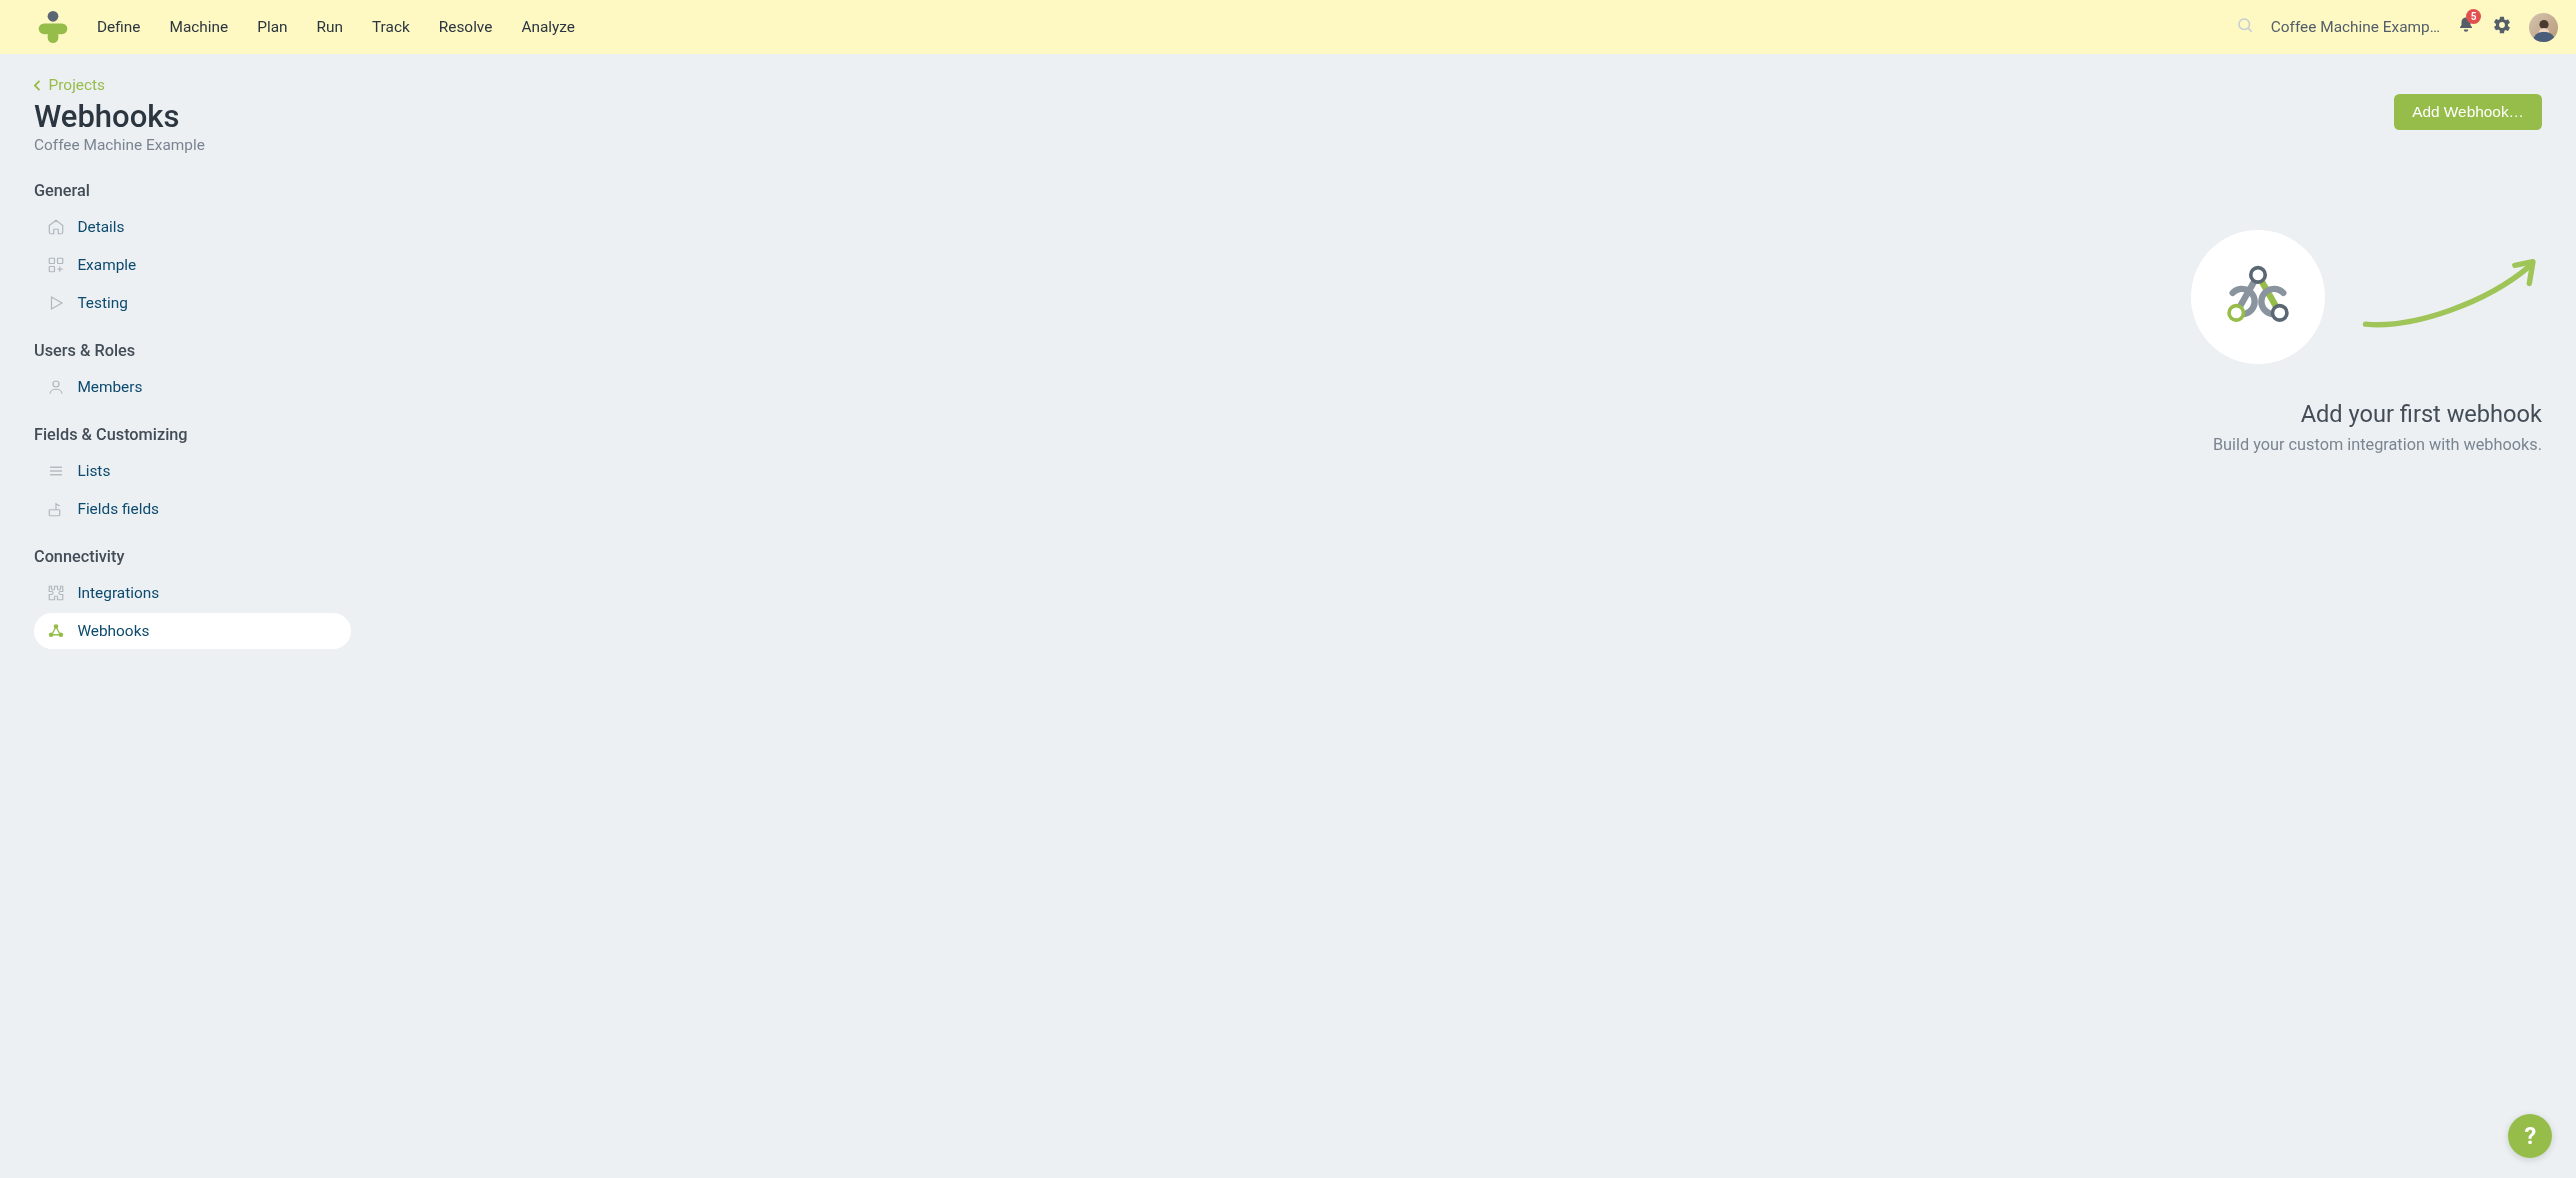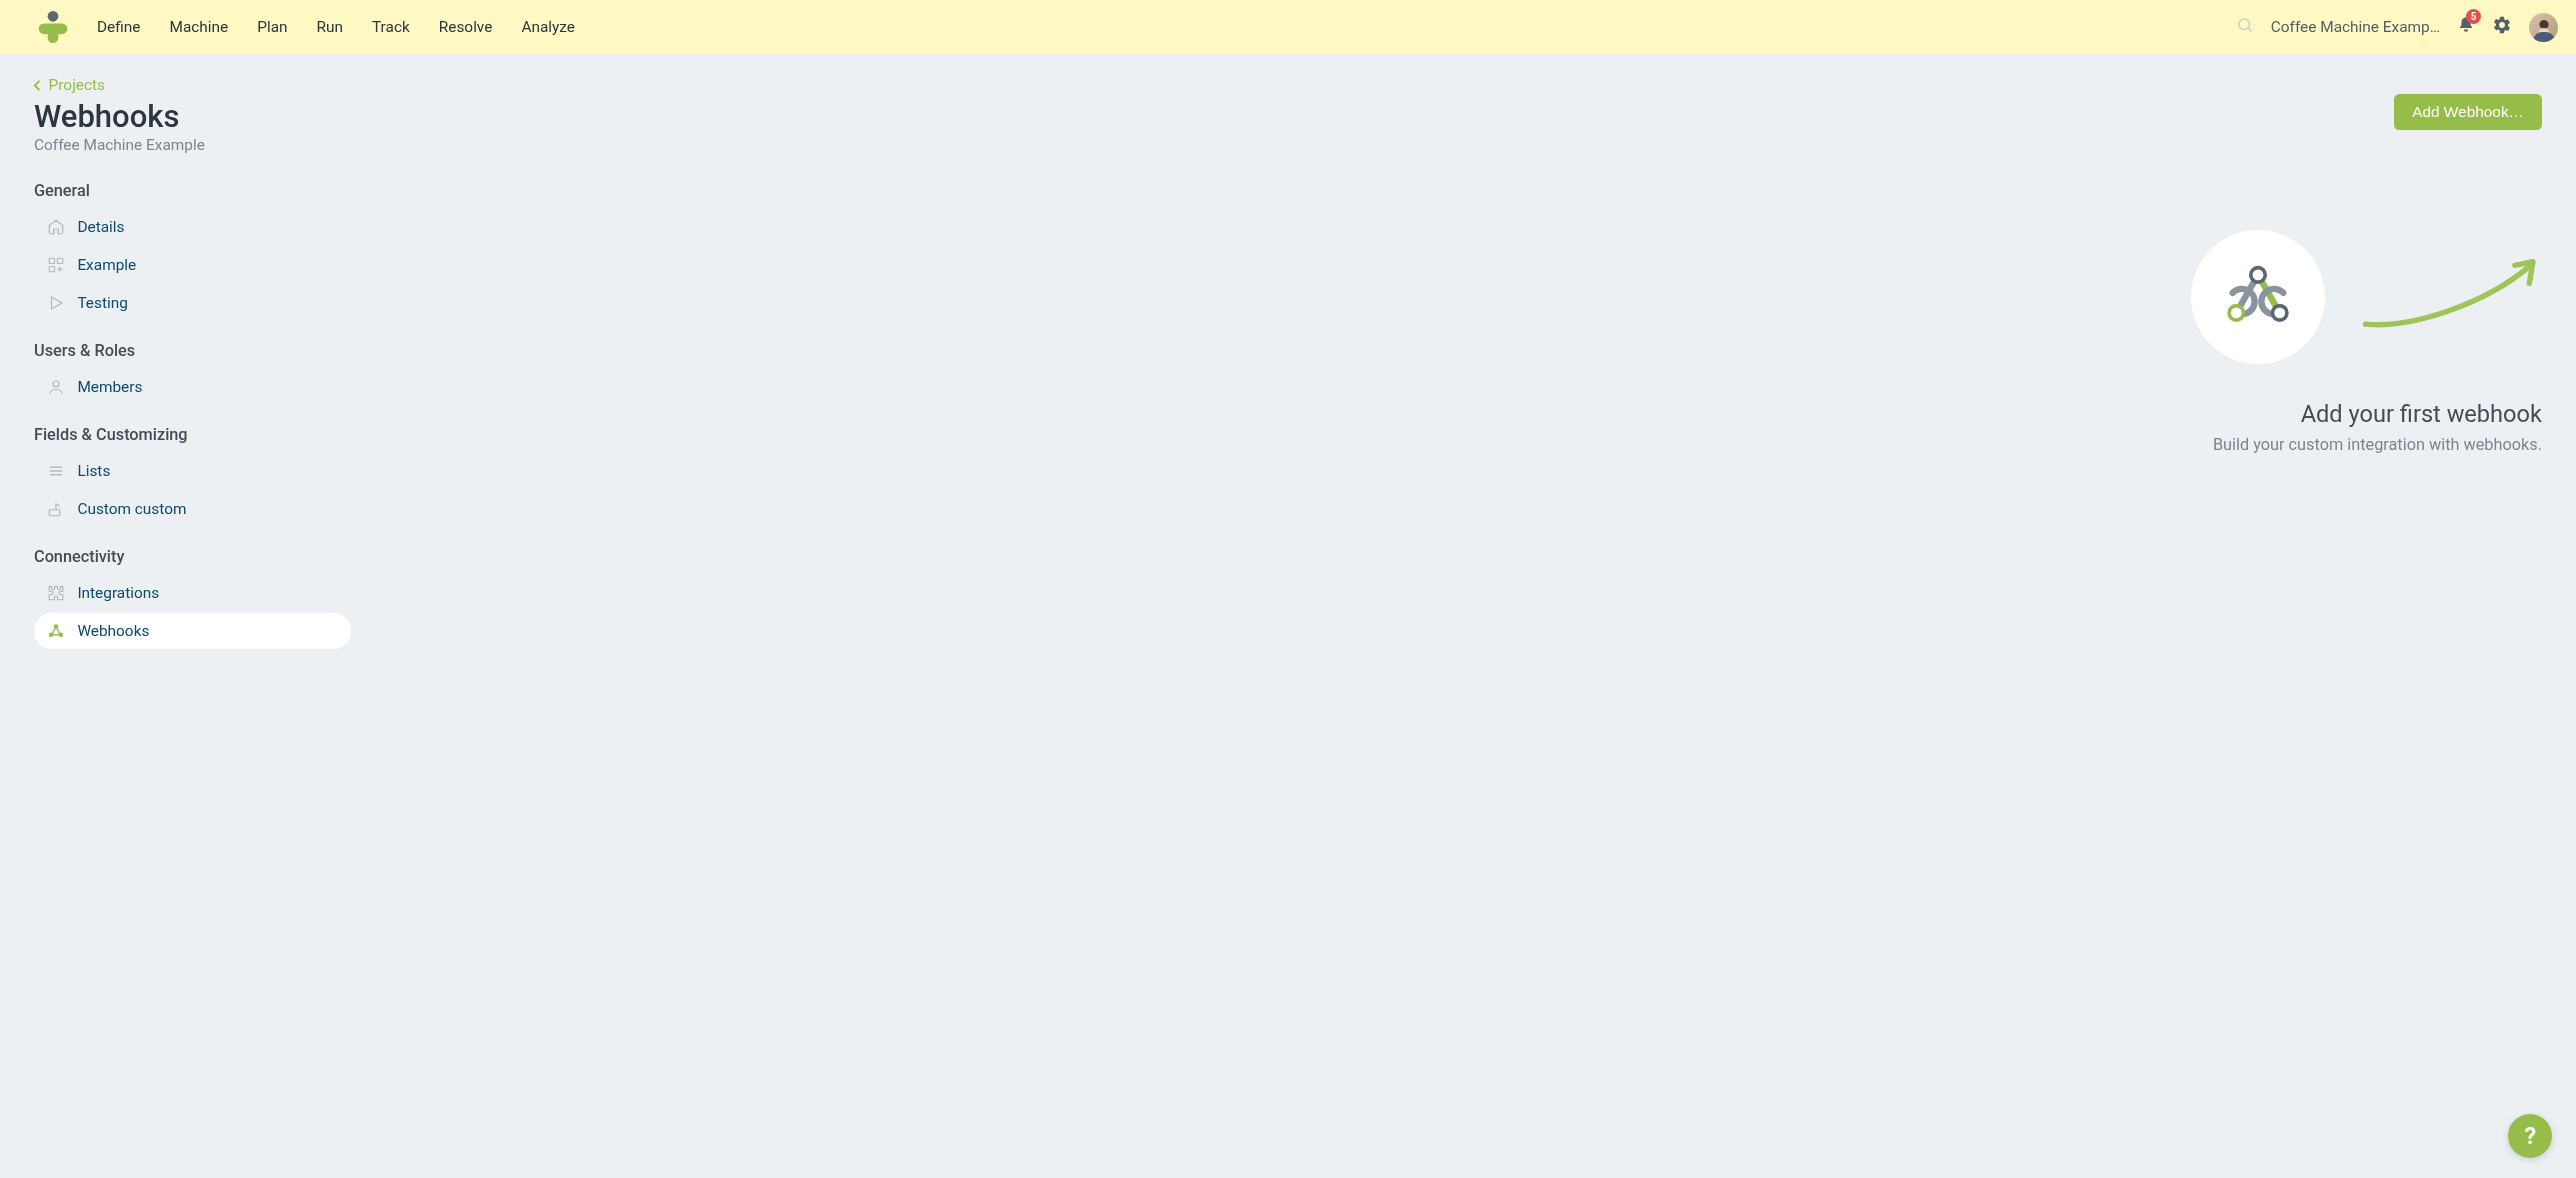--- a/index.html
+++ b/index.html
@@ -324,21 +324,21 @@
       </span>
       <span>Lists</span>
     </div>
     <div class="menu-item">
       <span class="mi-icon">
         <svg width="18" height="18" viewBox="0 0 24 24" fill="none" stroke="currentColor" stroke-width="1.6">
             <rect x="3" y="13" width="14" height="8" rx="1"></rect>
             <path d="M12 13V5l5 3"></path>
           </svg>
       </span>
-      <span>Custom custom</span>
+      <span>Fields fields</span>
     </div>
 
     <div class="section-heading">Connectivity</div>
     <div class="menu-item">
       <span class="mi-icon">
         <svg width="18" height="18" viewBox="0 0 24 24" fill="none" stroke="currentColor" stroke-width="1.6">
           <path d="M14 3h-4v3a2 2 0 1 1-4 0V3H3v7h3a2 2 0 1 1 0 4H3v7h7v-3a2 2 0 1 1 4 0v3h7v-7h-3a2 2 0 1 1 0-4h3V3h-3v3a2 2 0 1 1-4 0V3z"></path>
         </svg>
       </span>
       <span>Integrations</span>

